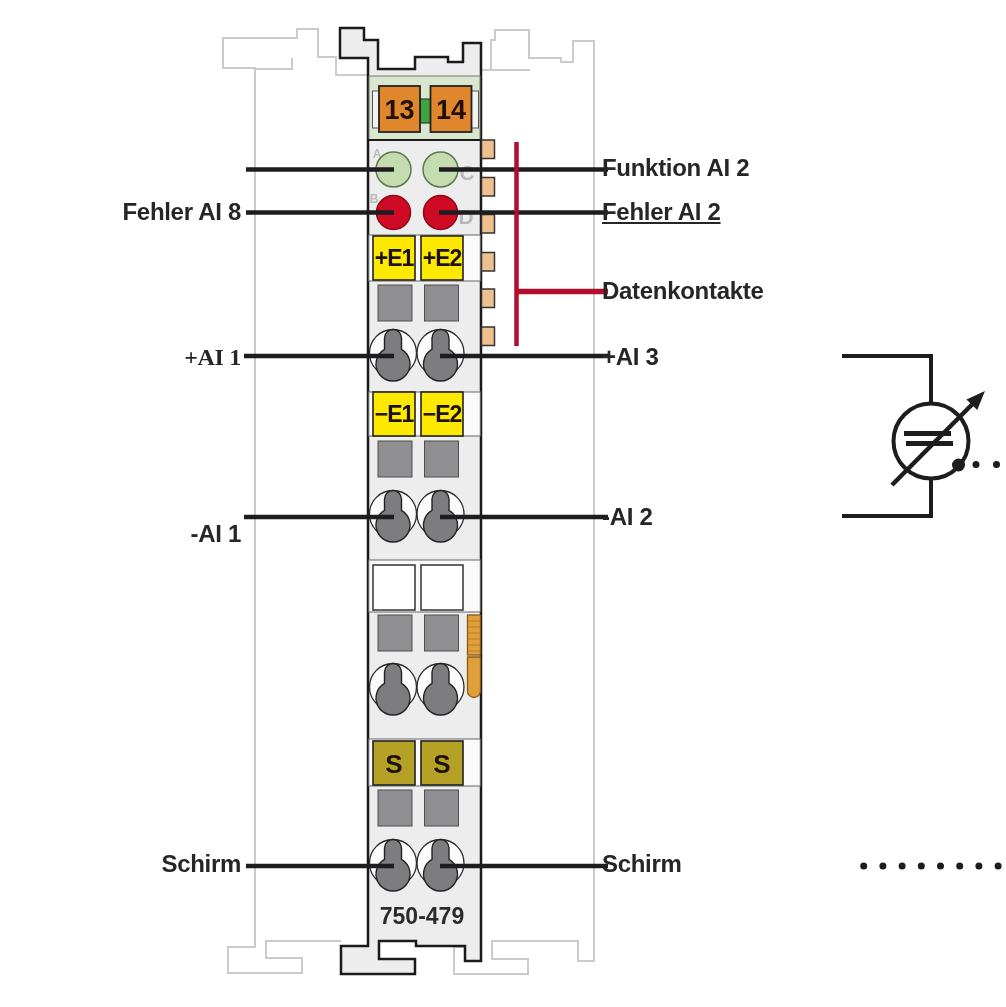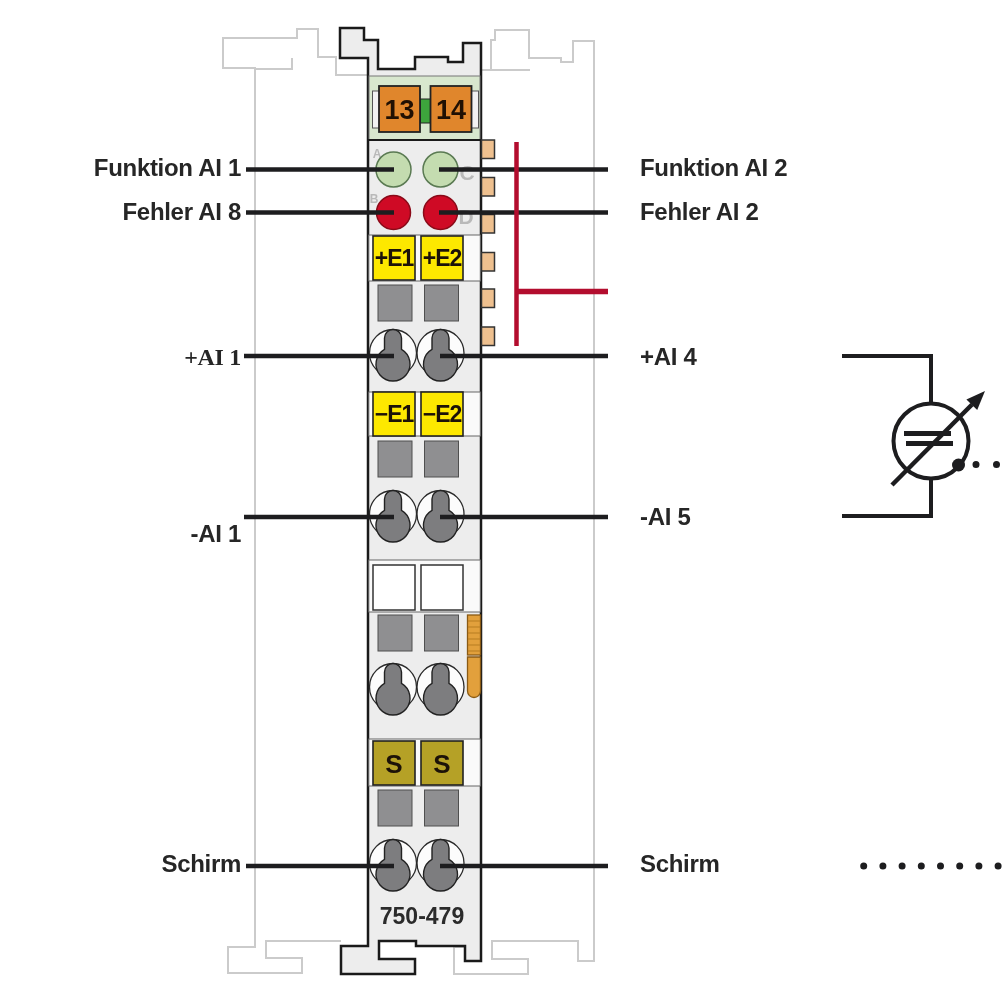--- a/index.html
+++ b/index.html
@@ -2,21 +2,21 @@
 <html><head>
 <meta charset="utf-8">
 <style>
   html,body{margin:0;padding:0;background:#fff;}
   .canvas{position:relative;width:1006px;height:1007px;background:#ffffff;overflow:hidden;
           font-family:"Liberation Sans", sans-serif;margin-left:38px;}
   .canvas svg{position:absolute;left:0;top:0;}
   .lbl{position:absolute;font-weight:bold;font-size:24px;color:#262626;letter-spacing:-0.3px;
        white-space:nowrap;line-height:34px;height:34px;}
   .lbl-left{right:803px;text-align:right;}
-  .lbl-right{left:602px;text-align:right;}
+  .lbl-right{left:564px;text-align:right;}
   .t-mod{font-family:"Liberation Sans", sans-serif;font-weight:bold;}
 </style>
 </head>
 <body>
 
 <div class="canvas">
 
   <svg width="1006" height="1007" viewBox="0 0 1006 1007">
 
     <defs>
@@ -172,25 +172,25 @@
     </g>
 
     <g stroke="#1d1d1f" stroke-width="7" stroke-linecap="round" fill="none">
       <path d="M 938 464.5 L 979 464.5" stroke-dasharray="0 20.5"></path>
       <path d="M 988 478 L 988 855" stroke-dasharray="0 17.95"></path>
       <path d="M 979.3 866 L 806.7 866" stroke-dasharray="0 19.2"></path>
     </g>
 
   </svg>
 
-  <div class="lbl lbl-left" style="top:151px;">Funktion AI 1</div>
   <div class="lbl lbl-left" style="top:195px;">Fehler AI 8</div>
   <div class="lbl lbl-left" style="top:340px;font-family:Liberation Serif, serif;">+AI 1</div>
   <div class="lbl lbl-left" style="top:517px;">-AI 1</div>
   <div class="lbl lbl-left" style="top:847px;">Schirm</div>
 
   <div class="lbl lbl-right" style="top:151px;">Funktion AI 2</div>
-  <div class="lbl lbl-right" style="top:195px;">Fehler AI 2</div>
-  <div class="lbl lbl-right" style="top:340px;">+AI 4</div>
-  <div class="lbl lbl-right" style="top:500px;">-AI 5</div>
+  <div class="lbl lbl-right" style="top:195px;text-decoration:underline;">Fehler AI 2</div>
+  <div class="lbl lbl-right" style="top:274px;">Datenkontakte</div>
+  <div class="lbl lbl-right" style="top:340px;">+AI 3</div>
+  <div class="lbl lbl-right" style="top:500px;">-AI 2</div>
   <div class="lbl lbl-right" style="top:847px;">Schirm</div>
 
 </div>
 
 </body></html>

